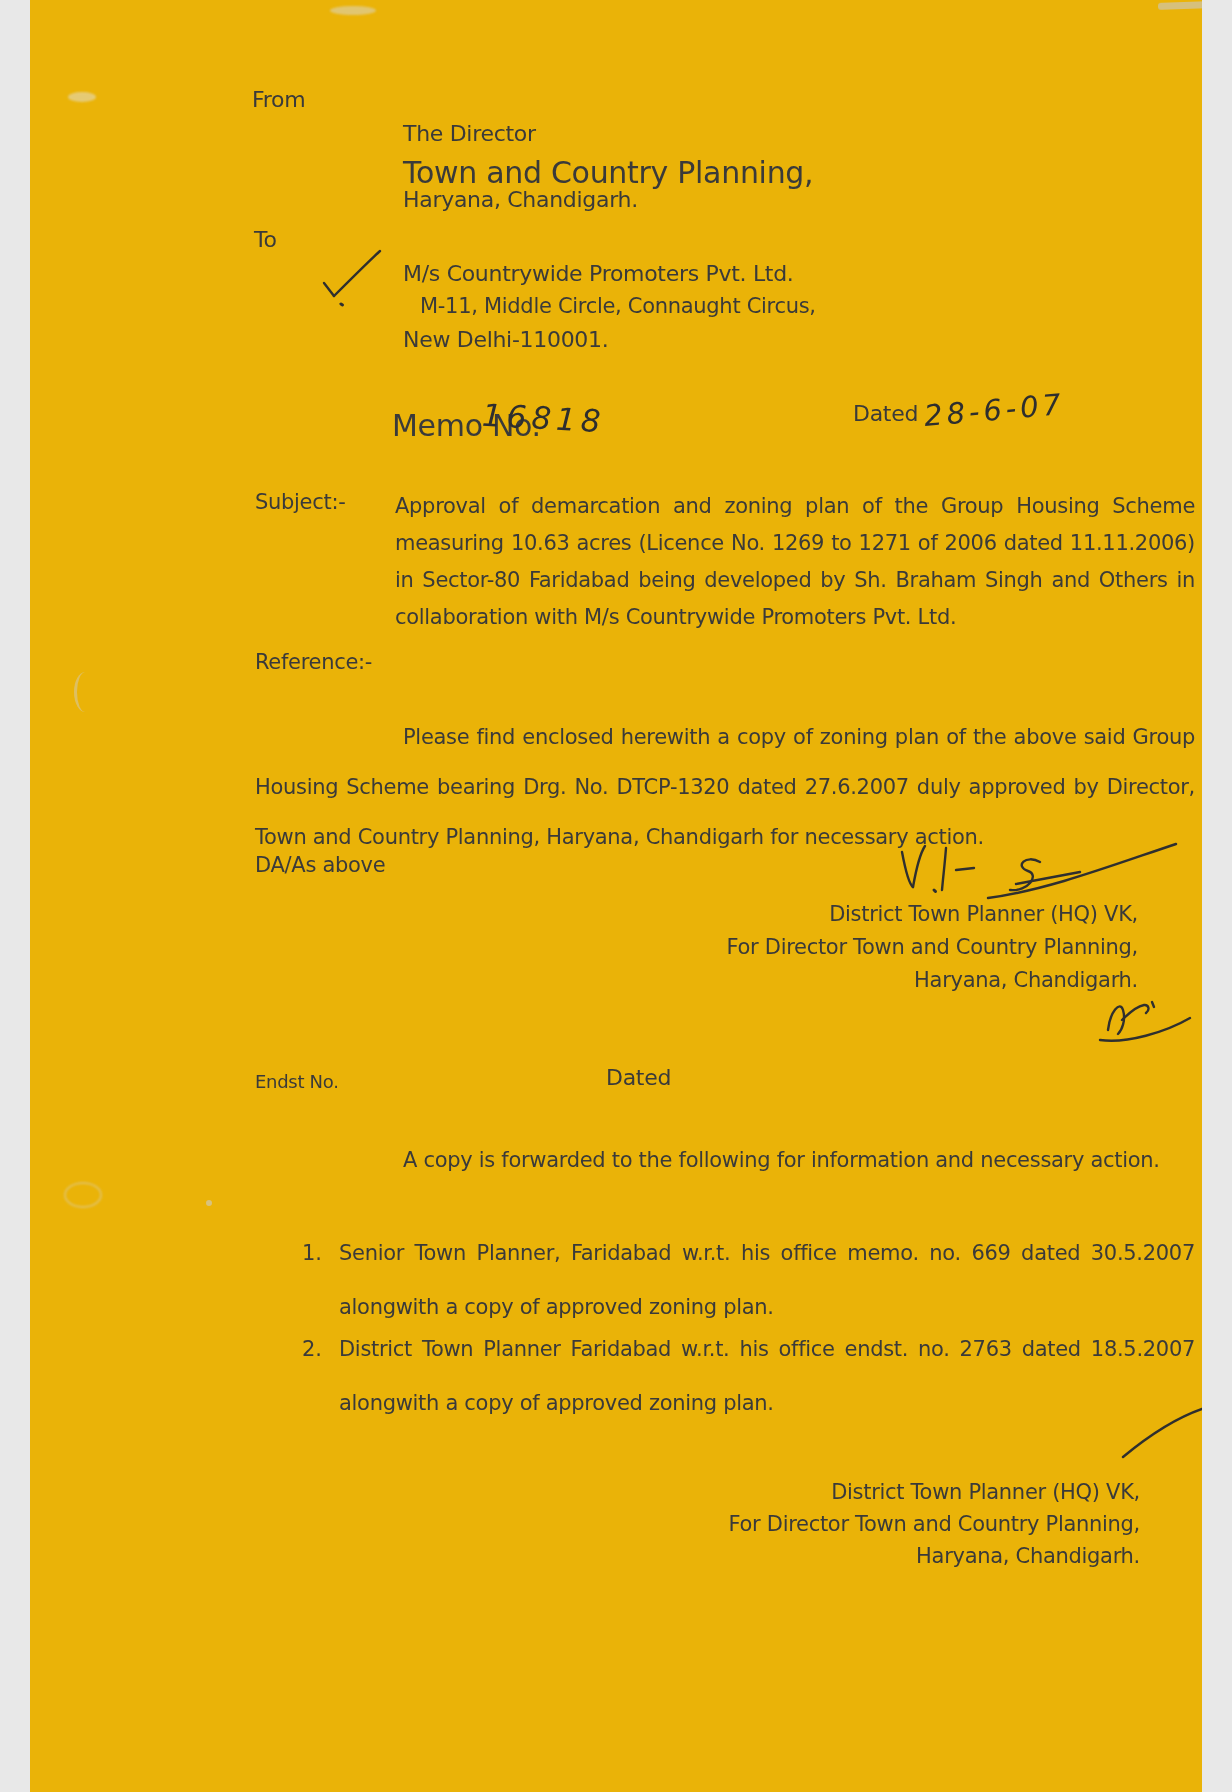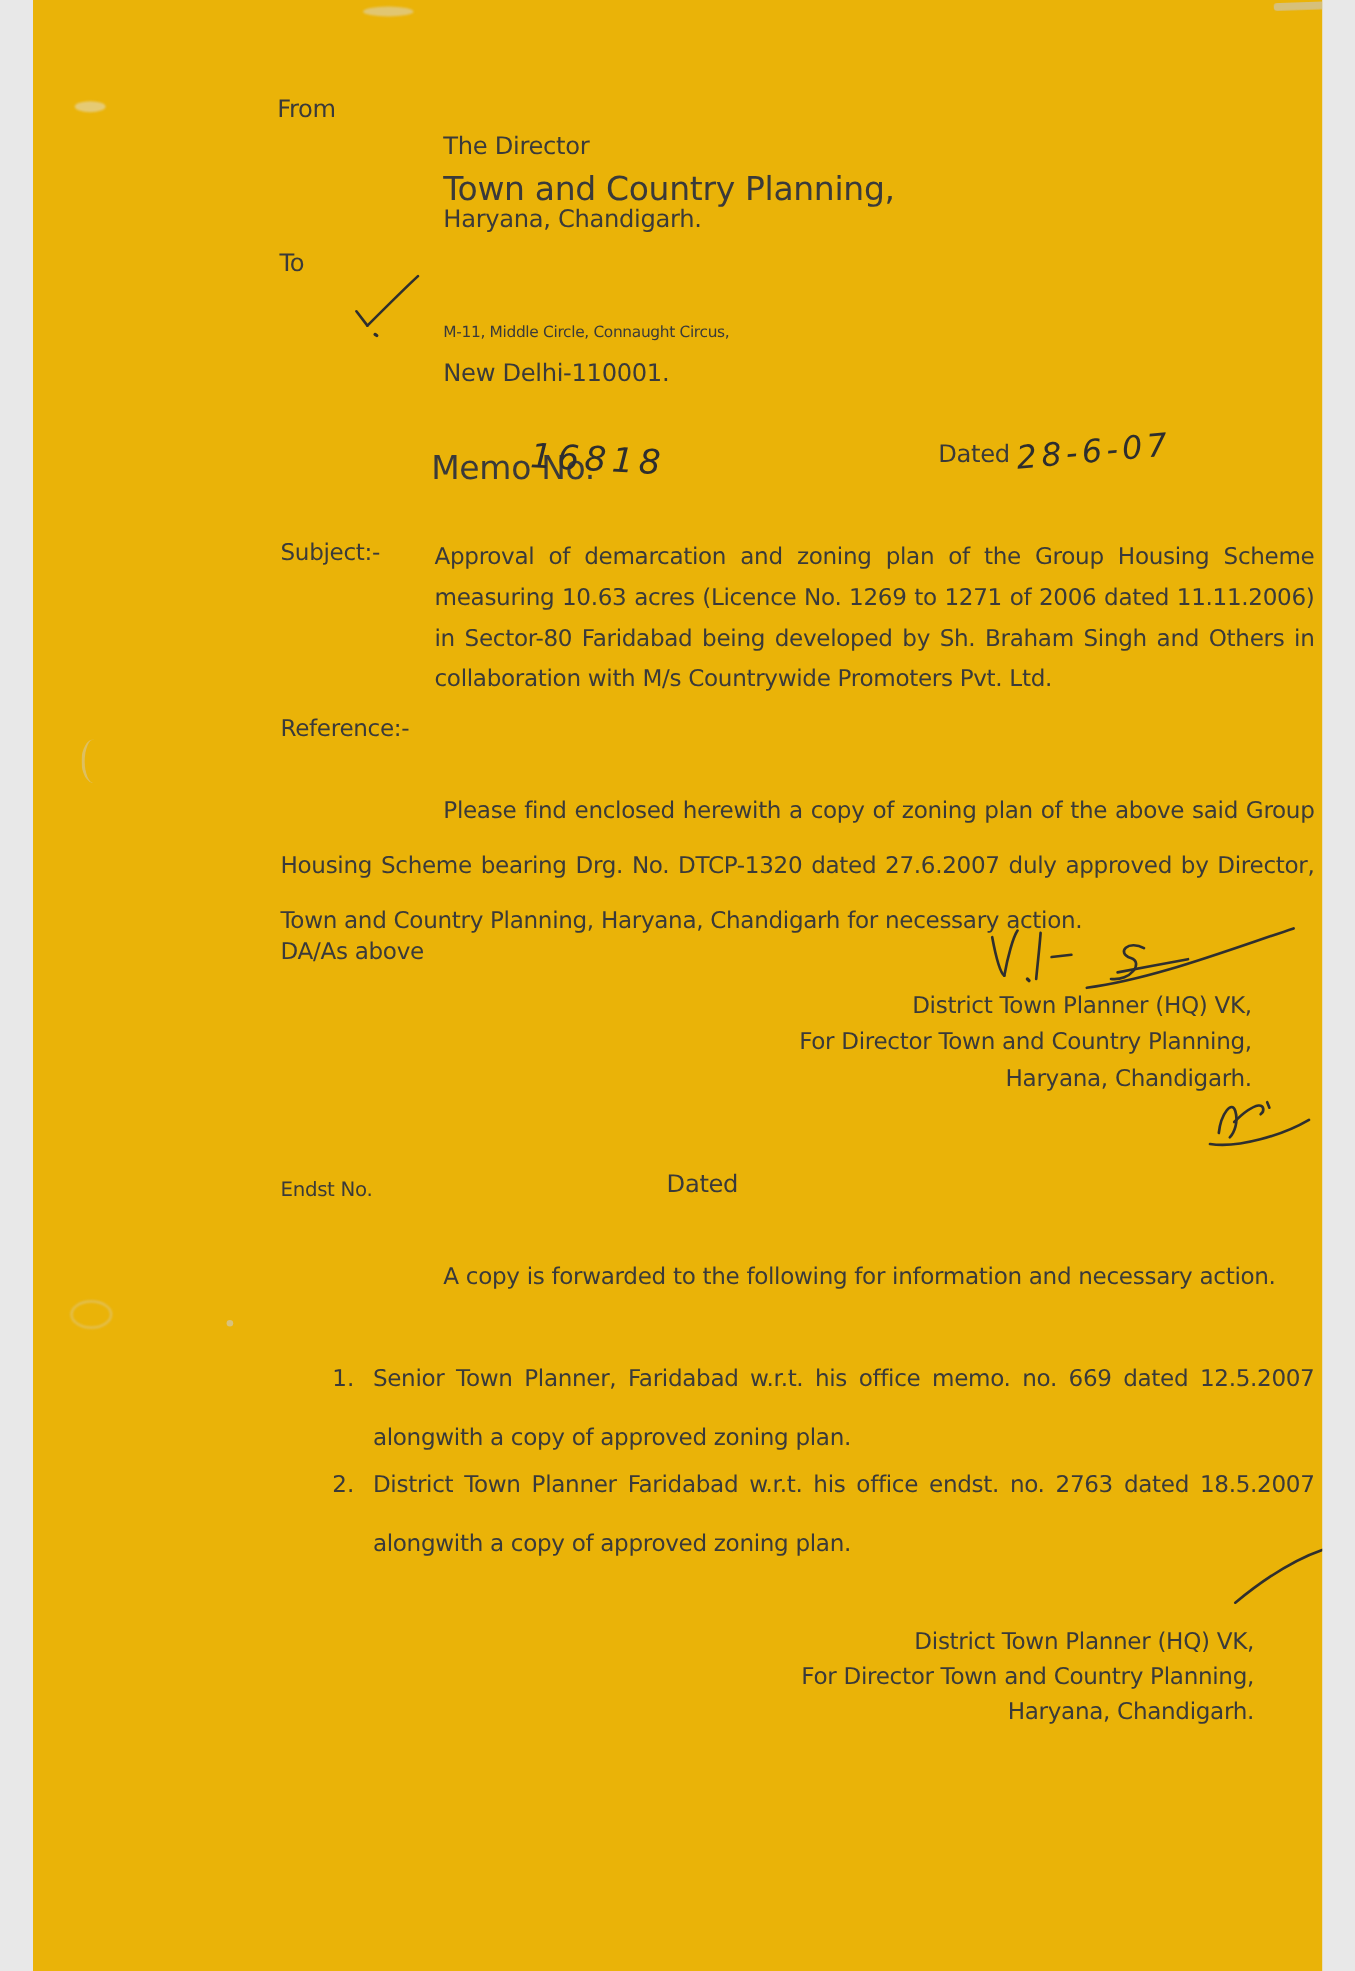--- a/index.html
+++ b/index.html
@@ -44,21 +44,22 @@
   <div class="abs t" style="left:373px;top:186px;font-size:22px;">Haryana, Chandigarh.</div>
 
   <div class="abs t" style="left:224px;top:226px;font-size:22px;">To</div>
 
   <svg class="abs ink" style="left:284px;top:246px;" width="76" height="62" viewBox="0 0 76 62">
     <path d="M10,37 L20,50"></path>
     <path d="M20,50 C34,36 54,16 66,5"></path>
     <path d="M27,58 L28.5,59" style="stroke-width:3;"></path>
   </svg>
 
-  <div class="abs t" style="left:373px;top:293px;font-size:14px;">M-11, Middle Circle, Connaught Circus,</div>
+  <div class="abs t" style="left:373px;top:260px;font-size:22px;">M/s Countrywide Promoters Pvt. Ltd.</div>
+  <div class="abs t" style="left:390px;top:293px;font-size:21px;">M-11, Middle Circle, Connaught Circus,</div>
   <div class="abs t" style="left:373px;top:326px;font-size:22px;">New Delhi-110001.</div>
 
   <div class="abs t" style="left:362px;top:406px;font-size:30px;">Memo No.</div>
   <div class="abs t hw" style="left:452px;top:398px;font-size:31px;letter-spacing:5px;transform:rotate(3deg);">16818</div>
   <div class="abs t" style="left:823px;top:400px;font-size:22px;">Dated</div>
   <div class="abs t hw" style="left:894px;top:392px;font-size:29px;letter-spacing:4px;transform:rotate(-5deg);">28-6-07</div>
 
   <div class="abs t" style="left:225px;top:489px;">Subject:-</div>
   <div class="abs para" style="left:365px;top:488px;width:800px;line-height:37px;">Approval of demarcation and zoning plan of the Group Housing Scheme measuring 10.63 acres (Licence No. 1269 to 1271 of 2006 dated 11.11.2006) in Sector-80 Faridabad being developed by Sh. Braham Singh and Others in collaboration with M/s Countrywide Promoters Pvt. Ltd.</div>
 
@@ -93,21 +94,21 @@
   </svg>
 
   <div class="abs t" style="left:225px;top:1070px;font-size:18px;">Endst No.</div>
   <div class="abs t" style="left:576px;top:1064px;font-size:22px;">Dated</div>
 
   <div class="abs para" style="left:225px;top:1136px;width:940px;line-height:48px;text-indent:148px;">A copy is forwarded to the following for information and necessary action.</div>
 
   <ol>
     <li class="list-item" style="top:1226px;">
       <span class="num">1.</span>
-      <span class="li-text">Senior Town Planner, Faridabad w.r.t. his office memo. no. 669 dated 12.5.2007 alongwith a copy of approved zoning plan.</span>
+      <span class="li-text">Senior Town Planner, Faridabad w.r.t. his office memo. no. 669 dated 30.5.2007 alongwith a copy of approved zoning plan.</span>
     </li>
     <li class="list-item" style="top:1322px;">
       <span class="num">2.</span>
       <span class="li-text">District Town Planner Faridabad w.r.t. his office endst. no. 2763 dated 18.5.2007 alongwith a copy of approved zoning plan.</span>
     </li>
   </ol>
 
   <svg class="abs ink" style="left:1088px;top:1406px;" width="88" height="56" viewBox="0 0 88 56">
     <path d="M5,51 C28,32 58,12 84,3"></path>
   </svg>

